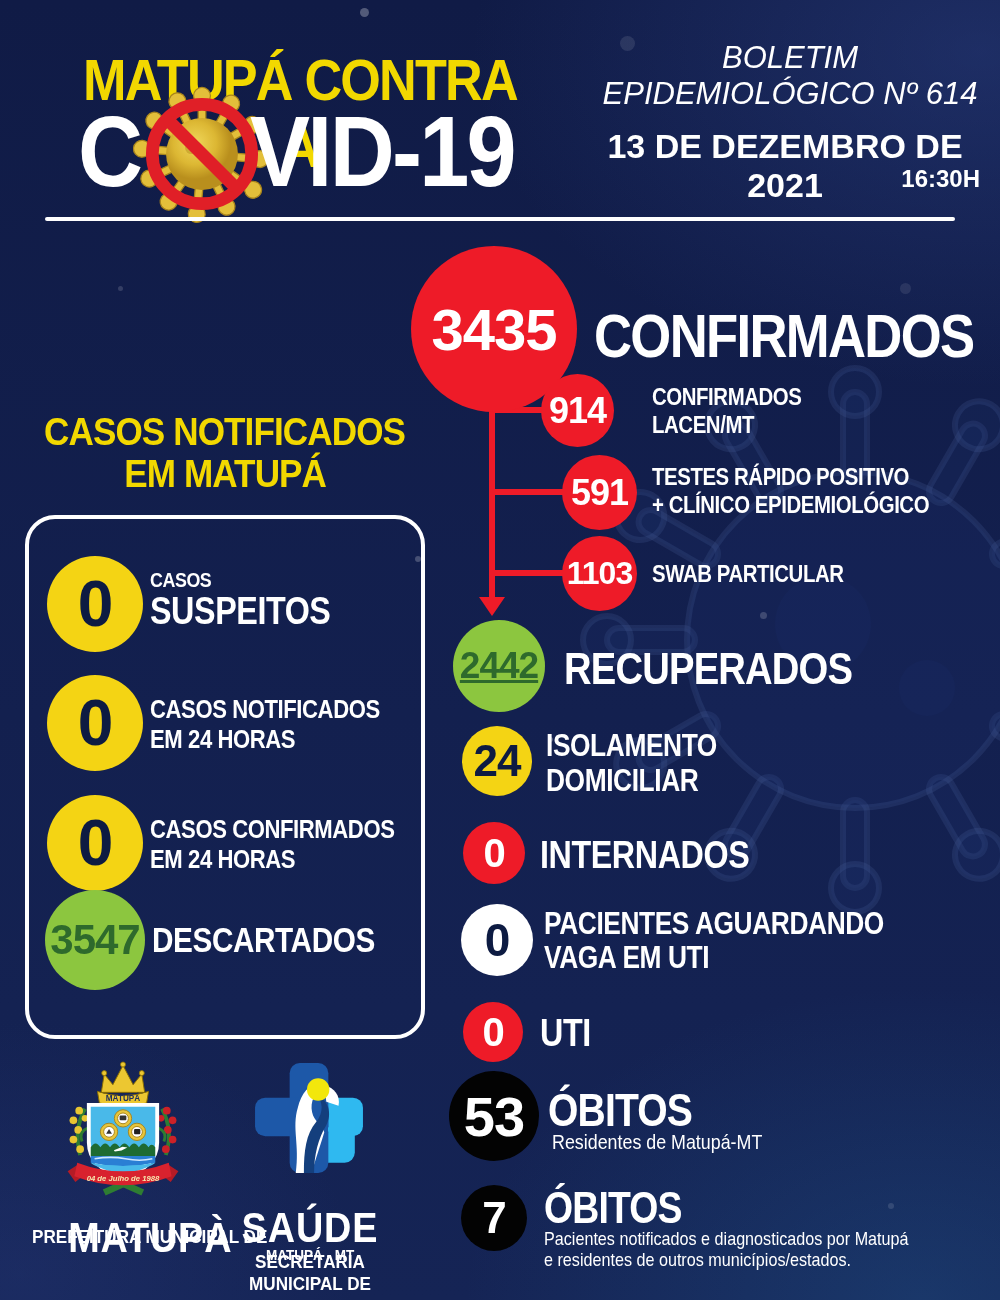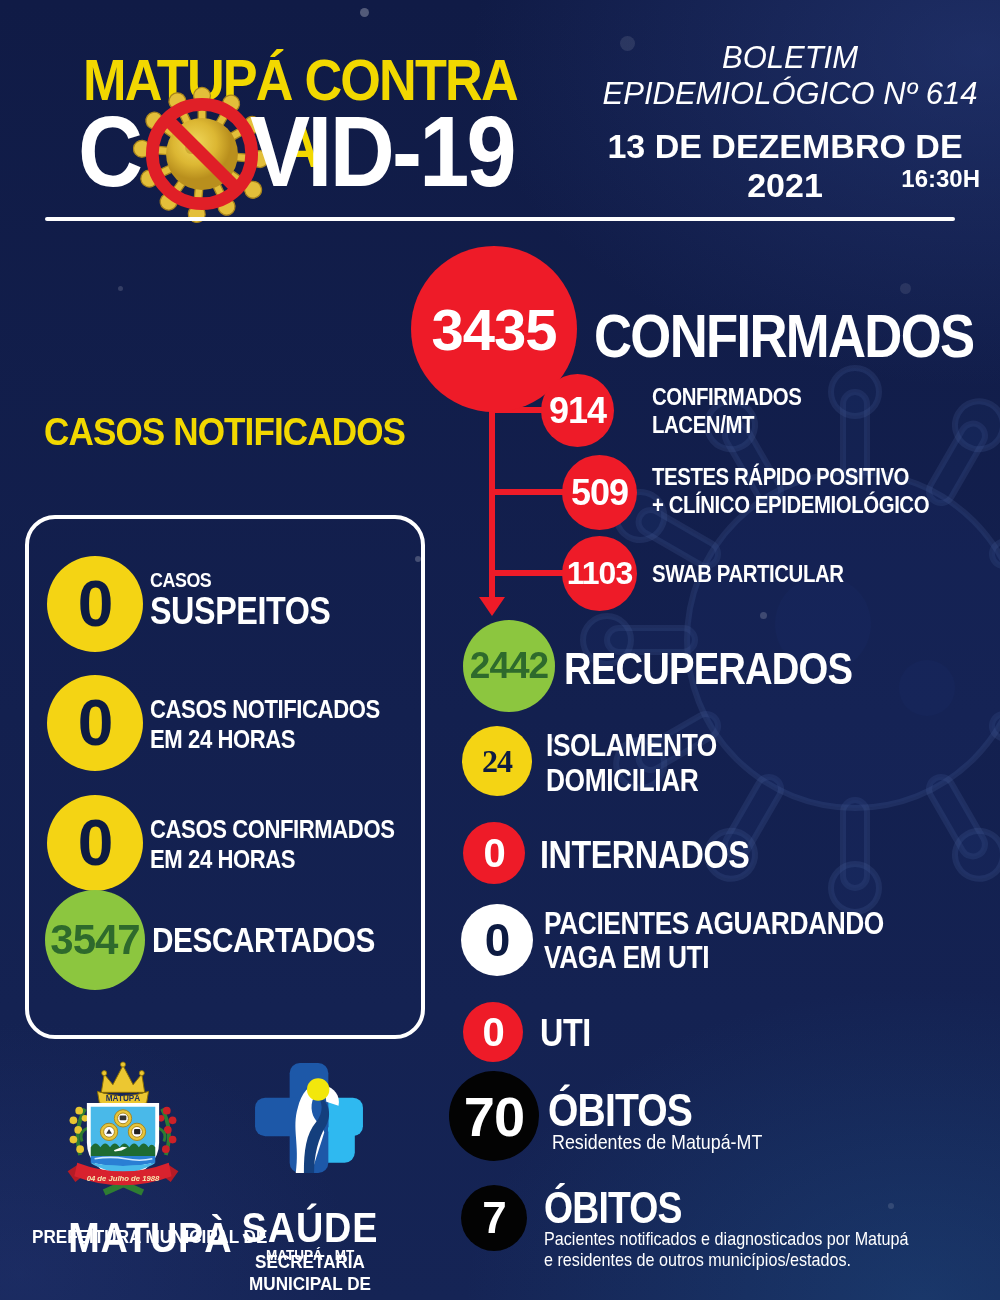--- a/index.html
+++ b/index.html
@@ -179,20 +179,23 @@
   <div class="abs ctr ital" style="left:600px;top:40px;width:380px;font-size:31px;">BOLETIM</div>
   <div class="abs ctr ital" style="left:600px;top:76px;width:380px;font-size:31px;">EPIDEMIOLÓGICO Nº 614</div>
   <div class="abs ctr" style="left:590px;top:127px;width:390px;font-size:34px;font-weight:700;">13 DE DEZEMBRO DE 2021</div>
   <div class="abs ctr" style="left:590px;top:165px;width:390px;font-size:24px;font-weight:700;text-align:right;">16:30H</div>
 
   <div class="divider" style="left:45px;top:217px;width:910px;height:4px;"></div>
 
   <div class="abs ctr" style="left:15px;top:410px;width:420px;font-size:39px;font-weight:700;color:#f2d800;letter-spacing:-1px;">
     <span class="condc" style="display:inline-block;">CASOS NOTIFICADOS</span>
   </div>
+  <div class="abs ctr" style="left:15px;top:452px;width:420px;font-size:39px;font-weight:700;color:#f2d800;letter-spacing:-1px;">
+    <span class="condc" style="display:inline-block;">EM MATUPÁ</span>
+  </div>
 
   <div class="box" style="left:25px;top:515px;width:392px;height:516px;"></div>
 
   <div class="circle yel" style="left:47px;top:556px;width:96px;height:96px;font-size:64px;">0</div>
   <div class="lbl cond" style="left:150px;top:568px;font-size:21px;">CASOS</div>
   <div class="lbl cond" style="left:150px;top:590px;font-size:38px;">SUSPEITOS</div>
 
   <div class="circle yel" style="left:47px;top:675px;width:96px;height:96px;font-size:64px;">0</div>
   <div class="lbl cond" style="left:150px;top:694px;font-size:26px;">CASOS NOTIFICADOS</div>
   <div class="lbl cond" style="left:150px;top:724px;font-size:26px;">EM 24 HORAS</div>
@@ -210,45 +213,45 @@
   <div class="hline" style="left:492px;top:570px;width:74px;height:6px;"></div>
   <div class="arrow-down" style="left:479px;top:597px;"></div>
 
   <div class="circle red" style="left:411px;top:246px;width:166px;height:166px;font-size:58px;">3435</div>
   <div class="lbl cond" style="left:594px;top:300px;font-size:62px;letter-spacing:-2px;">CONFIRMADOS</div>
 
   <div class="circle red" style="left:541px;top:374px;width:73px;height:73px;font-size:36px;">914</div>
   <div class="lbl cond" style="left:652px;top:383px;font-size:24px;">CONFIRMADOS</div>
   <div class="lbl cond" style="left:652px;top:411px;font-size:24px;">LACEN/MT</div>
 
-  <div class="circle red" style="left:562px;top:455px;width:75px;height:75px;font-size:36px;">509</div>
+  <div class="circle red" style="left:562px;top:455px;width:75px;height:75px;font-size:36px;">591</div>
   <div class="lbl cond" style="left:652px;top:463px;font-size:24px;">TESTES RÁPIDO POSITIVO</div>
   <div class="lbl cond" style="left:652px;top:491px;font-size:24px;">+ CLÍNICO EPIDEMIOLÓGICO</div>
 
   <div class="circle red" style="left:562px;top:536px;width:75px;height:75px;font-size:32px;">1103</div>
   <div class="lbl cond" style="left:652px;top:560px;font-size:24px;">SWAB PARTICULAR</div>
 
-  <div class="circle grn" style="left:463px;top:620px;width:92px;height:92px;font-size:37px;">2442</div>
+  <div class="circle grn" style="left:453px;top:620px;width:92px;height:92px;font-size:37px;text-decoration:underline;">2442</div>
   <div class="lbl cond" style="left:564px;top:643px;font-size:45px;letter-spacing:-1px;">RECUPERADOS</div>
 
-  <div class="circle yel" style="left:462px;top:726px;width:70px;height:70px;font-size:32px;font-family:Liberation Serif, serif;">24</div>
+  <div class="circle yel" style="left:462px;top:726px;width:70px;height:70px;font-size:44px;">24</div>
   <div class="lbl cond" style="left:546px;top:728px;font-size:31px;">ISOLAMENTO</div>
   <div class="lbl cond" style="left:546px;top:763px;font-size:31px;">DOMICILIAR</div>
 
   <div class="circle red" style="left:463px;top:822px;width:62px;height:62px;font-size:40px;">0</div>
   <div class="lbl cond" style="left:540px;top:834px;font-size:38px;">INTERNADOS</div>
 
   <div class="circle wht" style="left:461px;top:904px;width:72px;height:72px;font-size:46px;">0</div>
   <div class="lbl cond" style="left:544px;top:906px;font-size:31px;">PACIENTES AGUARDANDO</div>
   <div class="lbl cond" style="left:544px;top:940px;font-size:31px;">VAGA EM UTI</div>
 
   <div class="circle red" style="left:463px;top:1002px;width:60px;height:60px;font-size:40px;">0</div>
   <div class="lbl cond" style="left:540px;top:1012px;font-size:38px;">UTI</div>
 
-  <div class="circle blk" style="left:449px;top:1071px;width:90px;height:90px;font-size:56px;">70</div>
+  <div class="circle blk" style="left:449px;top:1071px;width:90px;height:90px;font-size:56px;">53</div>
   <div class="lbl cond" style="left:548px;top:1083px;font-size:46px;letter-spacing:-1px;">ÓBITOS</div>
   <div class="lbl sub cond" style="left:552px;top:1130px;font-size:21px;">Residentes de Matupá-MT</div>
 
   <div class="circle blk" style="left:461px;top:1185px;width:66px;height:66px;font-size:44px;">7</div>
   <div class="lbl cond" style="left:544px;top:1183px;font-size:44px;letter-spacing:-1px;">ÓBITOS</div>
   <div class="lbl sub cond" style="left:544px;top:1228px;font-size:19px;">Pacientes notificados e diagnosticados por Matupá</div>
   <div class="lbl sub cond" style="left:544px;top:1249px;font-size:19px;">e residentes de outros municípios/estados.</div>
 
   <svg class="abs" style="left:58px;top:1058px;width:130px;height:140px;" viewBox="0 0 135 140">
 

